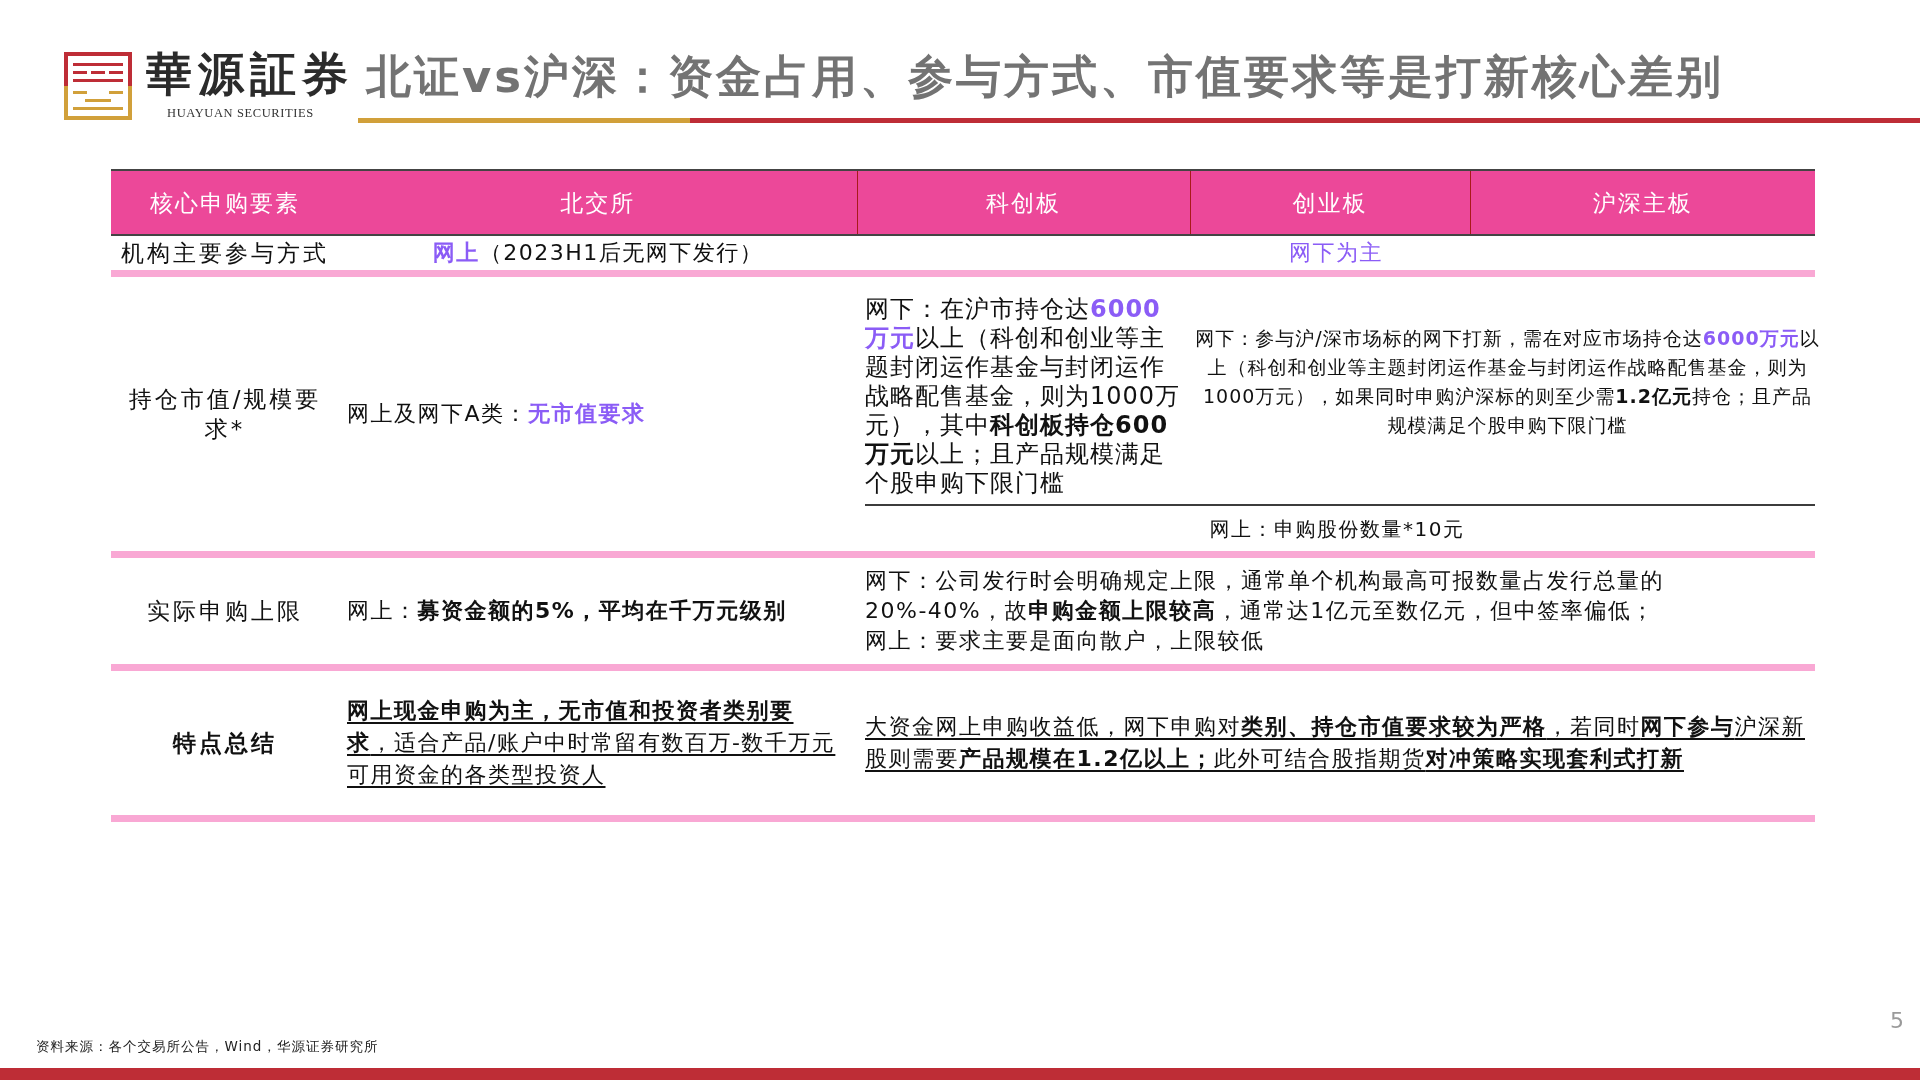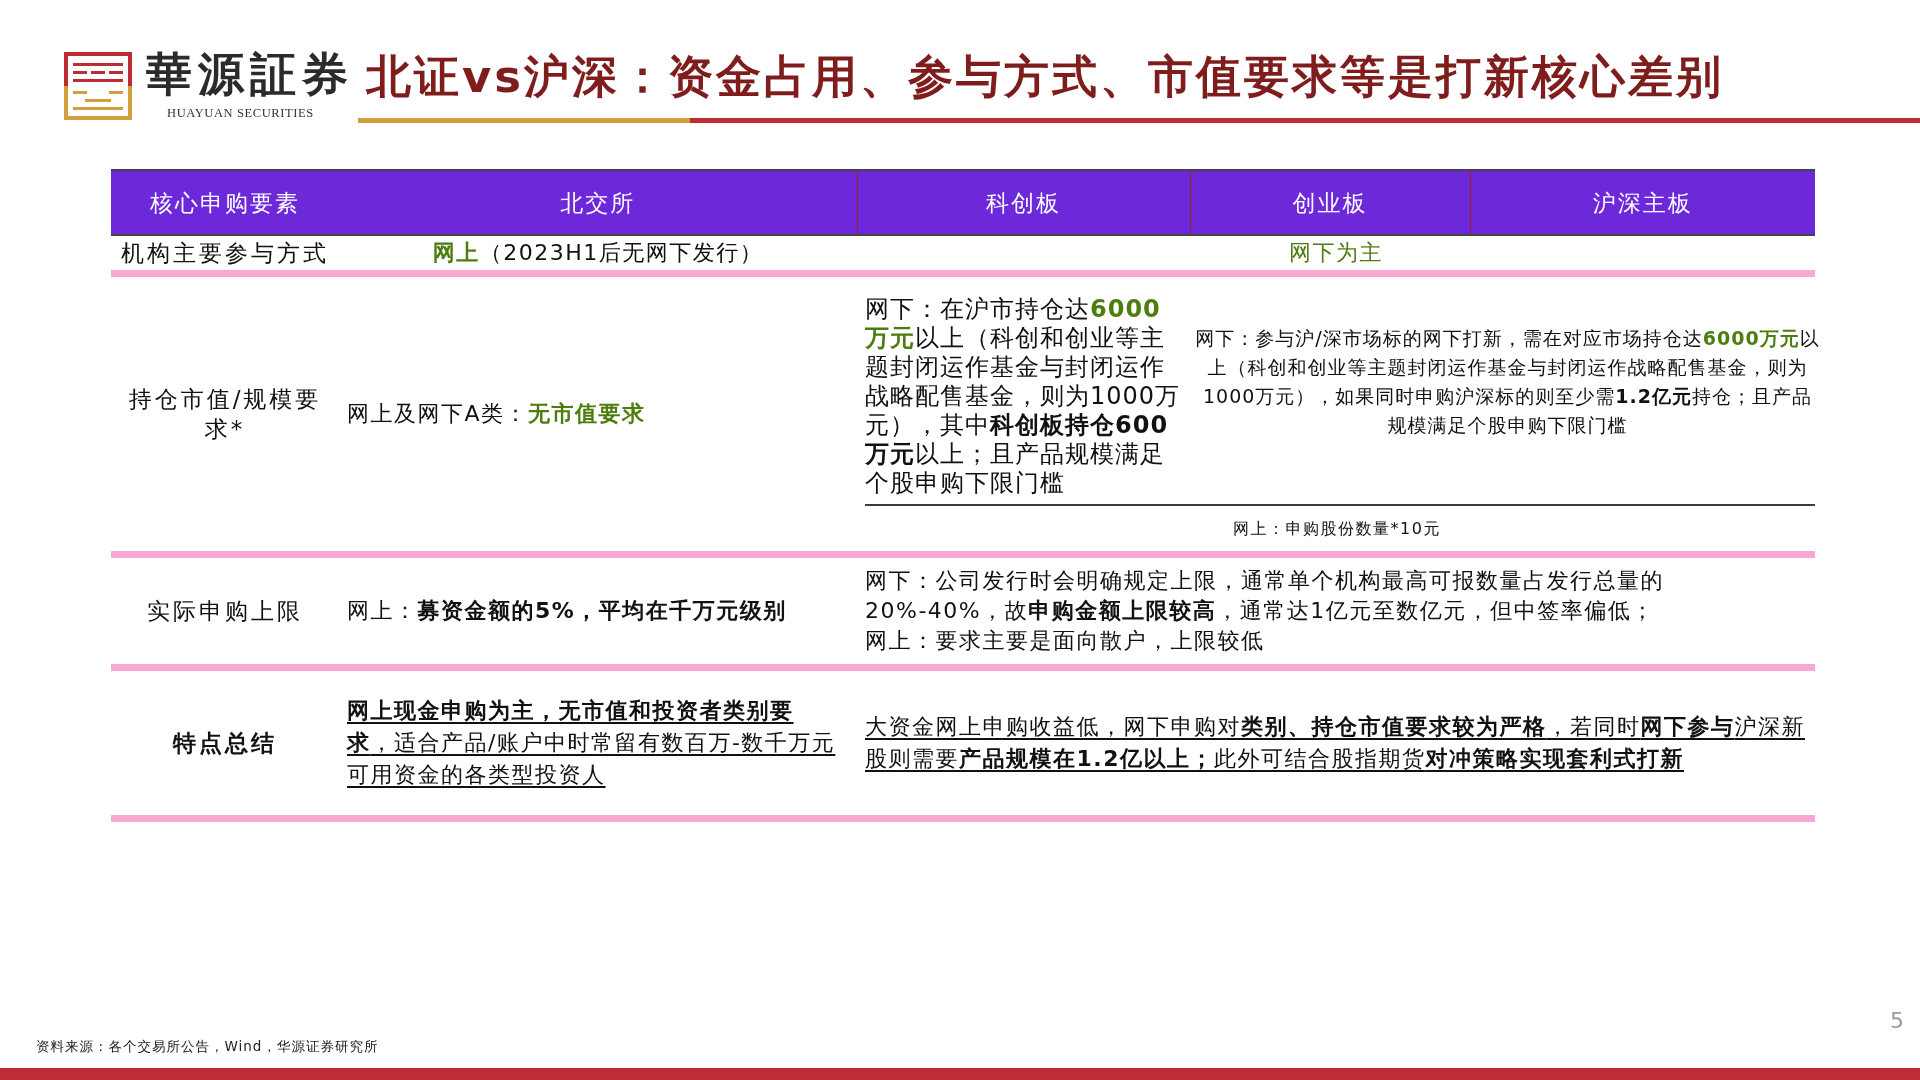--- a/index.html
+++ b/index.html
@@ -18,65 +18,65 @@
     font-size: 46px; font-weight: bold; letter-spacing: 6px; color: #2b2b2b; white-space: nowrap;
   }
   .brand-en {
     position: absolute; left: 167px; top: 106px;
     font-family: "Liberation Serif", "DejaVu Serif", serif;
     font-size: 12.5px; letter-spacing: 0.6px; color: #333; white-space: nowrap;
   }
   .slide-title {
     position: absolute; left: 366px; top: 47px;
     font-family: "DejaVu Sans", sans-serif;
-    font-size: 45px; font-weight: bold; color: #7f1d1d; letter-spacing: 3px; white-space: nowrap;
+    font-size: 45px; font-weight: bold; color: #737373; letter-spacing: 3px; white-space: nowrap;
   }
   .title-rule-gold { position: absolute; left: 358px; top: 118px; width: 332px; height: 5px; background: #D1A03A; }
   .title-rule-red  { position: absolute; left: 690px; top: 118px; width: 1230px; height: 5px; background: #BE2D36; }
 
   
   .tbl {
     position: absolute; left: 111px; top: 169px; width: 1704px;
     border-collapse: collapse; table-layout: fixed;
     font-size: 22px; line-height: 30px;
   }
   .tbl th {
-    background: #6d28d9; color: #fff; font-weight: normal; height: 61px;
+    background: #ec4899; color: #fff; font-weight: normal; height: 61px;
     border-top: 2px solid #444; border-bottom: 2px solid #444;
     text-align: center; font-size: 23px; letter-spacing: 2px;
   }
   .tbl th.sep { border-left: 1px solid #a81a1a; }
   .tbl td {
     border-bottom: 7px solid #f9a8d4; padding: 0 6px; vertical-align: middle;
     text-align: center; letter-spacing: 1.5px;
   }
   .tbl td.label { font-size: 23px; letter-spacing: 3px; }
   .tbl td.left { text-align: left; }
-  .red { color: #4d7c0f; }
+  .red { color: #8b5cf6; }
   .b { font-weight: bold; }
   .u { text-decoration: underline; text-decoration-thickness: 2px; text-underline-offset: 4px; }
   .r1 td { height: 34px; }
   .r2 td { height: 71px; }
   .r3 td { height: 109px; }
   .r5 td { height: 106px; }
   .r6 td { height: 144px; }
 
   .holding-wrap { position: relative; height: 274px; }
   .holding-left {
     position: absolute; left: 0; top: 18px; width: 320px; text-align: left;
     font-size: 24px; line-height: 29px; letter-spacing: 1px;
   }
   .holding-right {
     position: absolute; left: 330px; top: 47px; width: 625px; text-align: center;
     font-size: 19px; line-height: 29px; letter-spacing: 1px;
   }
   .holding-rule { position: absolute; left: 0; right: -6px; top: 227px; height: 2px; background: #3c3c3c; }
   .holding-online {
     position: absolute; left: 0; right: 0; top: 232px; text-align: center;
-    font-size: 16px; line-height: 40px; letter-spacing: 1.5px;
+    font-size: 20px; line-height: 40px; letter-spacing: 1.5px;
   }
 
   
   .source-note {
     position: absolute; left: 36px; top: 1038px;
     font-size: 13.5px; letter-spacing: 1px; color: #222; white-space: nowrap;
   }
   .page-number {
     position: absolute; left: 1890px; top: 1008px;
     font-size: 22px; color: #9a9a9a;

